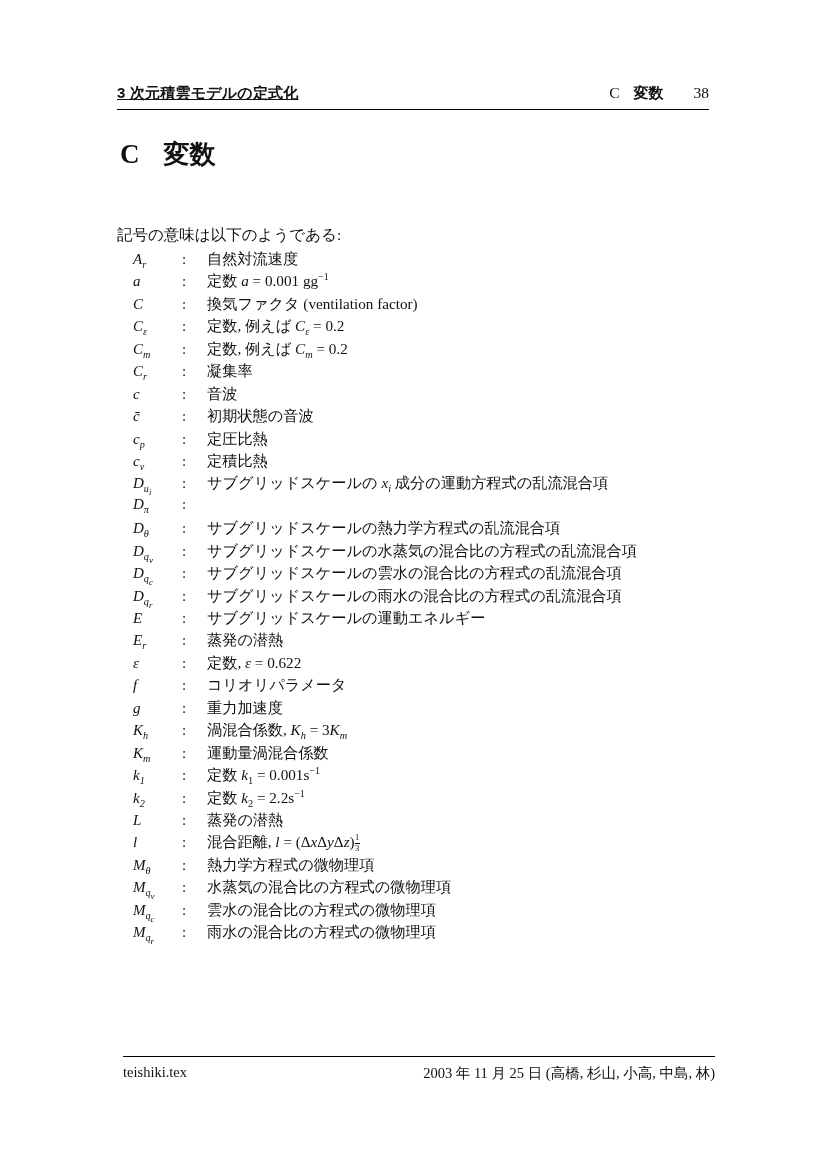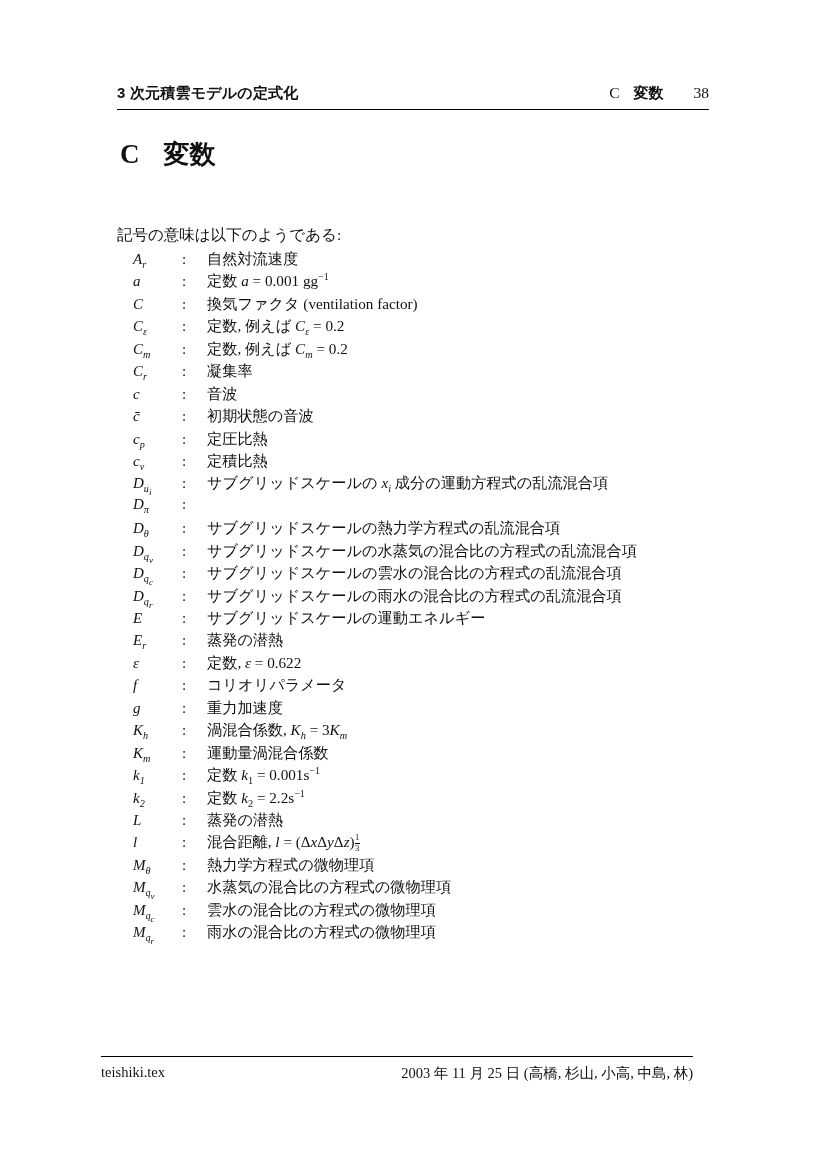--- a/index.html
+++ b/index.html
@@ -11,21 +11,21 @@
   .page{position:absolute;inset:0;background:#ffffff}
 
   
   .header{
     position:absolute;top:84px;left:117px;width:592px;
     display:flex;justify-content:space-between;align-items:flex-end;
     padding-bottom:6px;border-bottom:1.6px solid #000;
   }
   .header-left{
     font-family:"Liberation Sans","DejaVu Sans",sans-serif;
-    font-weight:bold;font-size:15px;letter-spacing:.2px;
+    font-weight:bold;font-size:15px;letter-spacing:.2px;text-decoration:underline;
   }
   .header-right{display:flex;align-items:baseline}
   .header-right .sec-label{font-size:15.5px;margin-right:14px}
   .header-right .sec-title{
     font-family:"Liberation Sans","DejaVu Sans",sans-serif;
     font-weight:bold;font-size:15px;
   }
   .header-right .pageno{font-size:15.5px;margin-left:30px}
 
   
@@ -53,21 +53,21 @@
   sup{font-size:66%;line-height:0}
   
   .sfrac{
     display:inline-flex;flex-direction:column;vertical-align:7px;
     font-size:8.5px;line-height:1.1;text-align:center;font-style:normal;
   }
   .sfrac .n{border-bottom:.9px solid #000;padding:0 .5px}
 
   
   .footer{
-    position:absolute;top:1056px;left:101px;width:592px;
+    position:absolute;top:1056px;left:123px;width:592px;
     border-top:1.6px solid #000;padding-top:7px;
     display:flex;justify-content:space-between;font-size:14.5px;
   }
 </style>
 </head>
 <body>
 
 <div class="page">
 
   <div class="header">

